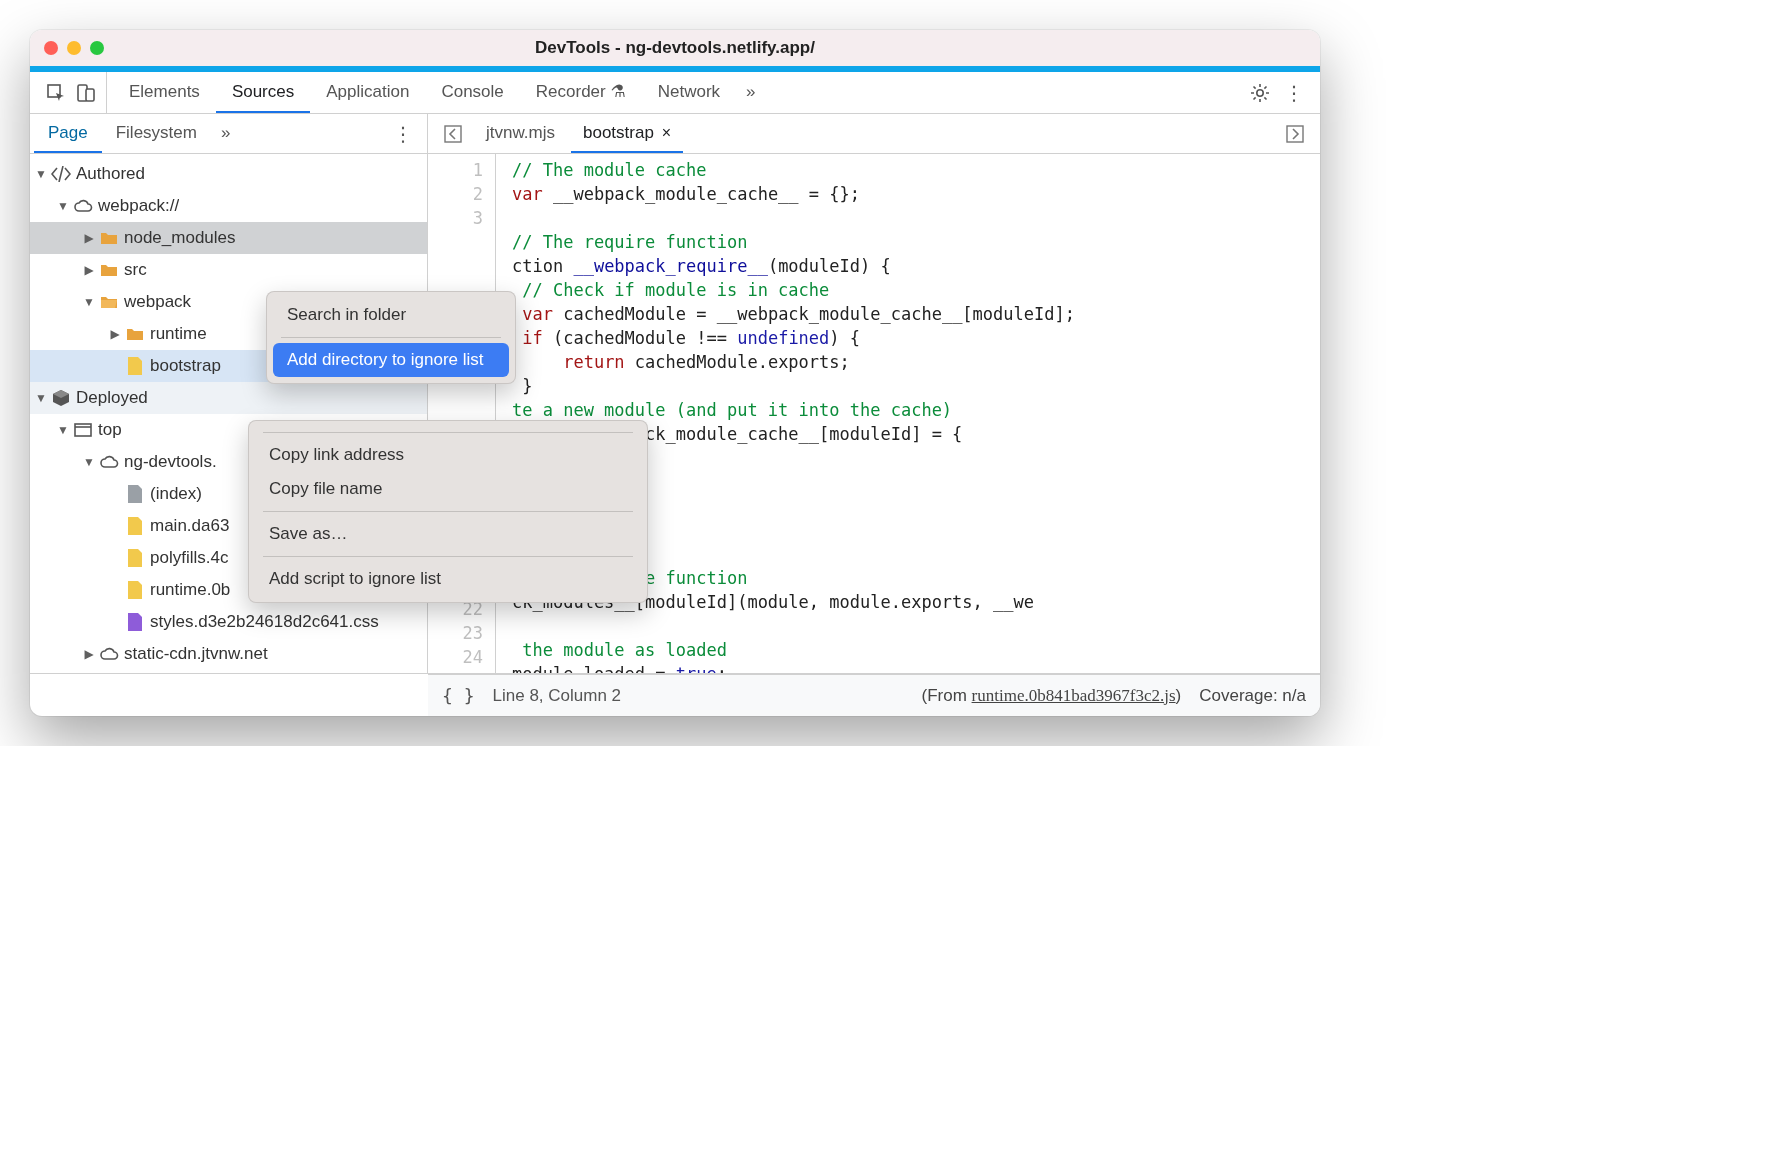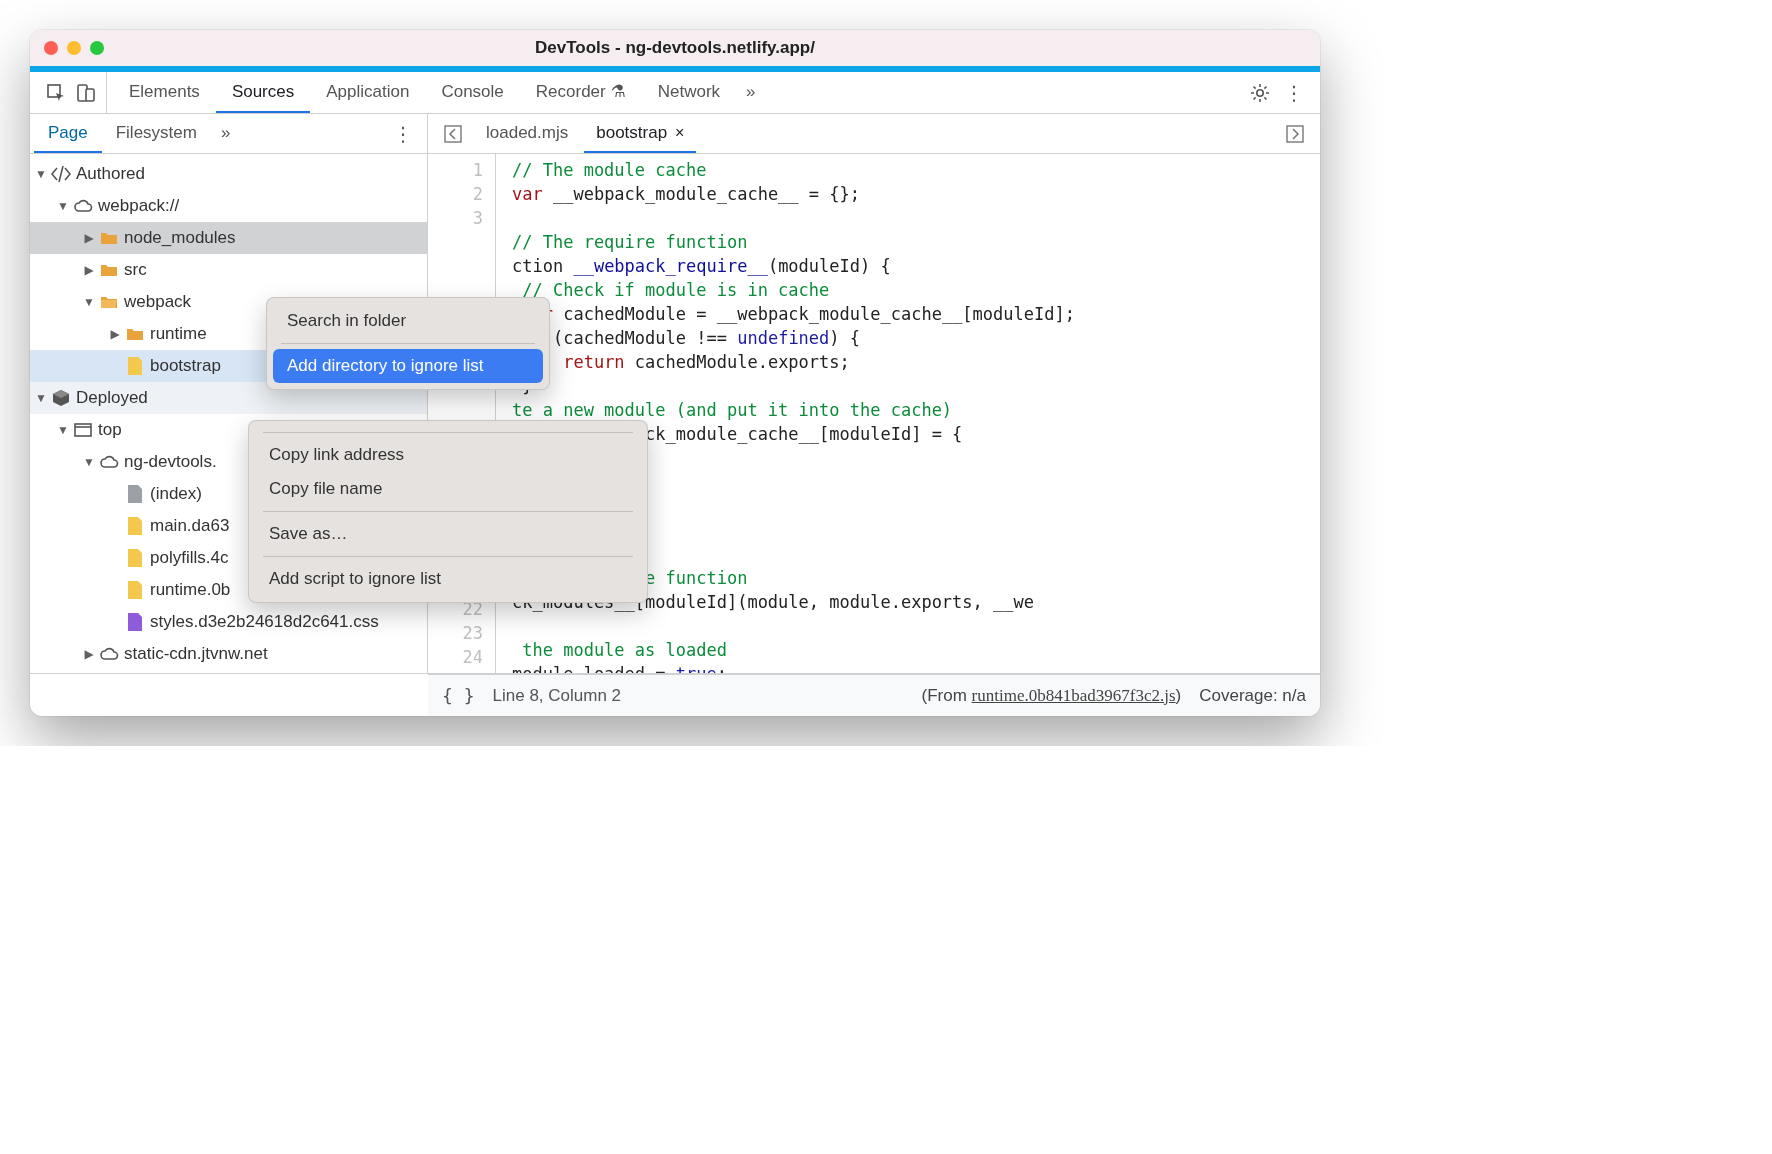--- a/index.html
+++ b/index.html
@@ -501,21 +501,21 @@
     </div>
 
     <div class="editor">
       <div class="editor-tabs">
         <div class="nav-btn">
           <svg width="18" height="18" viewBox="0 0 18 18">
               <rect x="1" y="1" width="16" height="16" fill="none" stroke="#777" stroke-width="1.4"></rect>
               <path d="M11 4 L6 9 L11 14" fill="none" stroke="#777" stroke-width="1.6"></path>
             </svg>
         </div>
-        <div class="etab">loaded.mjs</div>
+        <div class="etab">jtvnw.mjs</div>
         <div class="etab active">
           <span>bootstrap</span>
           <span style="font-size:16px;">×</span>
         </div>
         <div class="spacer"></div>
         <div class="nav-btn">
           <svg width="18" height="18" viewBox="0 0 18 18">
               <rect x="1" y="1" width="16" height="16" fill="none" stroke="#777" stroke-width="1.4"></rect>
               <path d="M7 4 L12 9 L7 14" fill="none" stroke="#777" stroke-width="1.6"></path>
             </svg>
@@ -557,21 +557,21 @@
     <div class="left">
       <span style="font-family:monospace; font-size:18px;">{ }</span>
       <span>Line 8, Column 2</span>
     </div>
     <span class="from">
       <span>(From </span><a>runtime.0b841bad3967f3c2.js</a><span>)</span>
     </span>
     <span>Coverage: n/a</span>
   </div>
 
-  <div class="popover" style="left:236px; top:267px; width:284px;">
+  <div class="popover" style="left:236px; top:261px; width:250px;">
     <div class="item">Search in folder</div>
     <div class="sep"></div>
     <div class="item hl">Add directory to ignore list</div>
   </div>
 
   <div class="popover" style="left:218px; top:390px; width:400px;">
     <div class="sep"></div>
     <div class="item">Copy link address</div>
     <div class="item">Copy file name</div>
     <div class="sep"></div>

